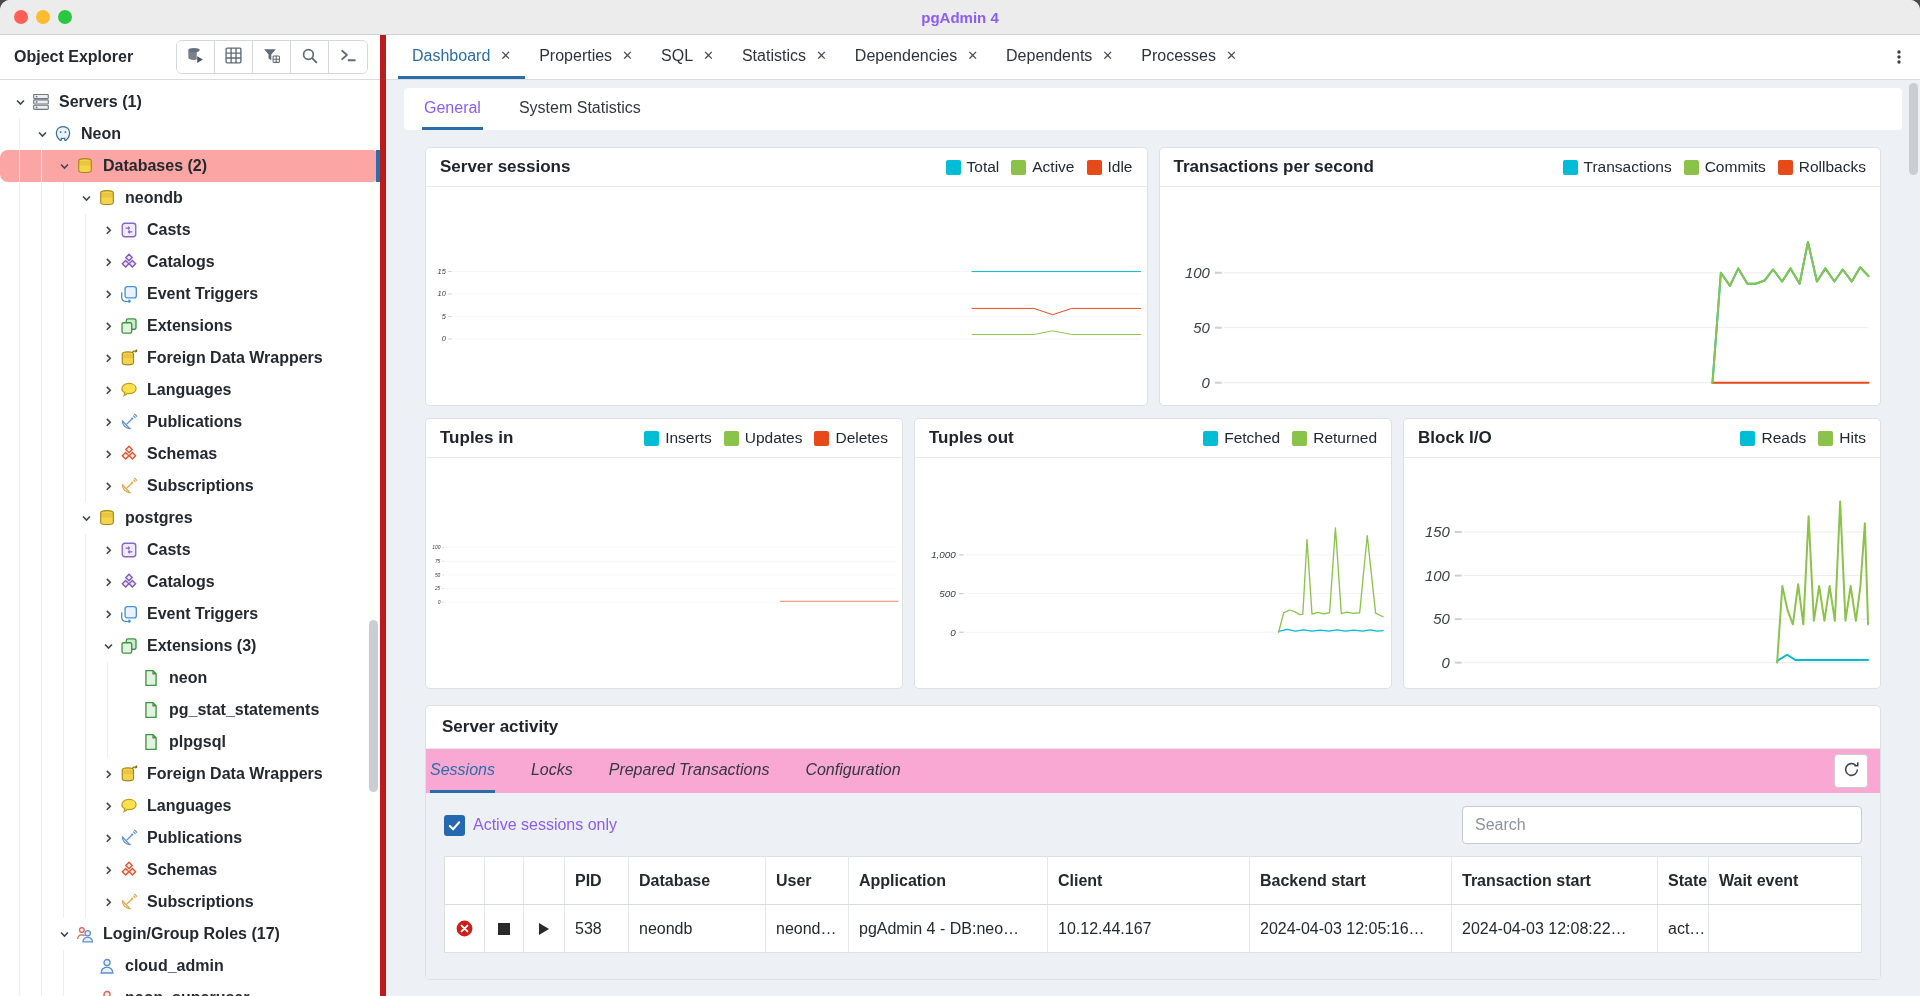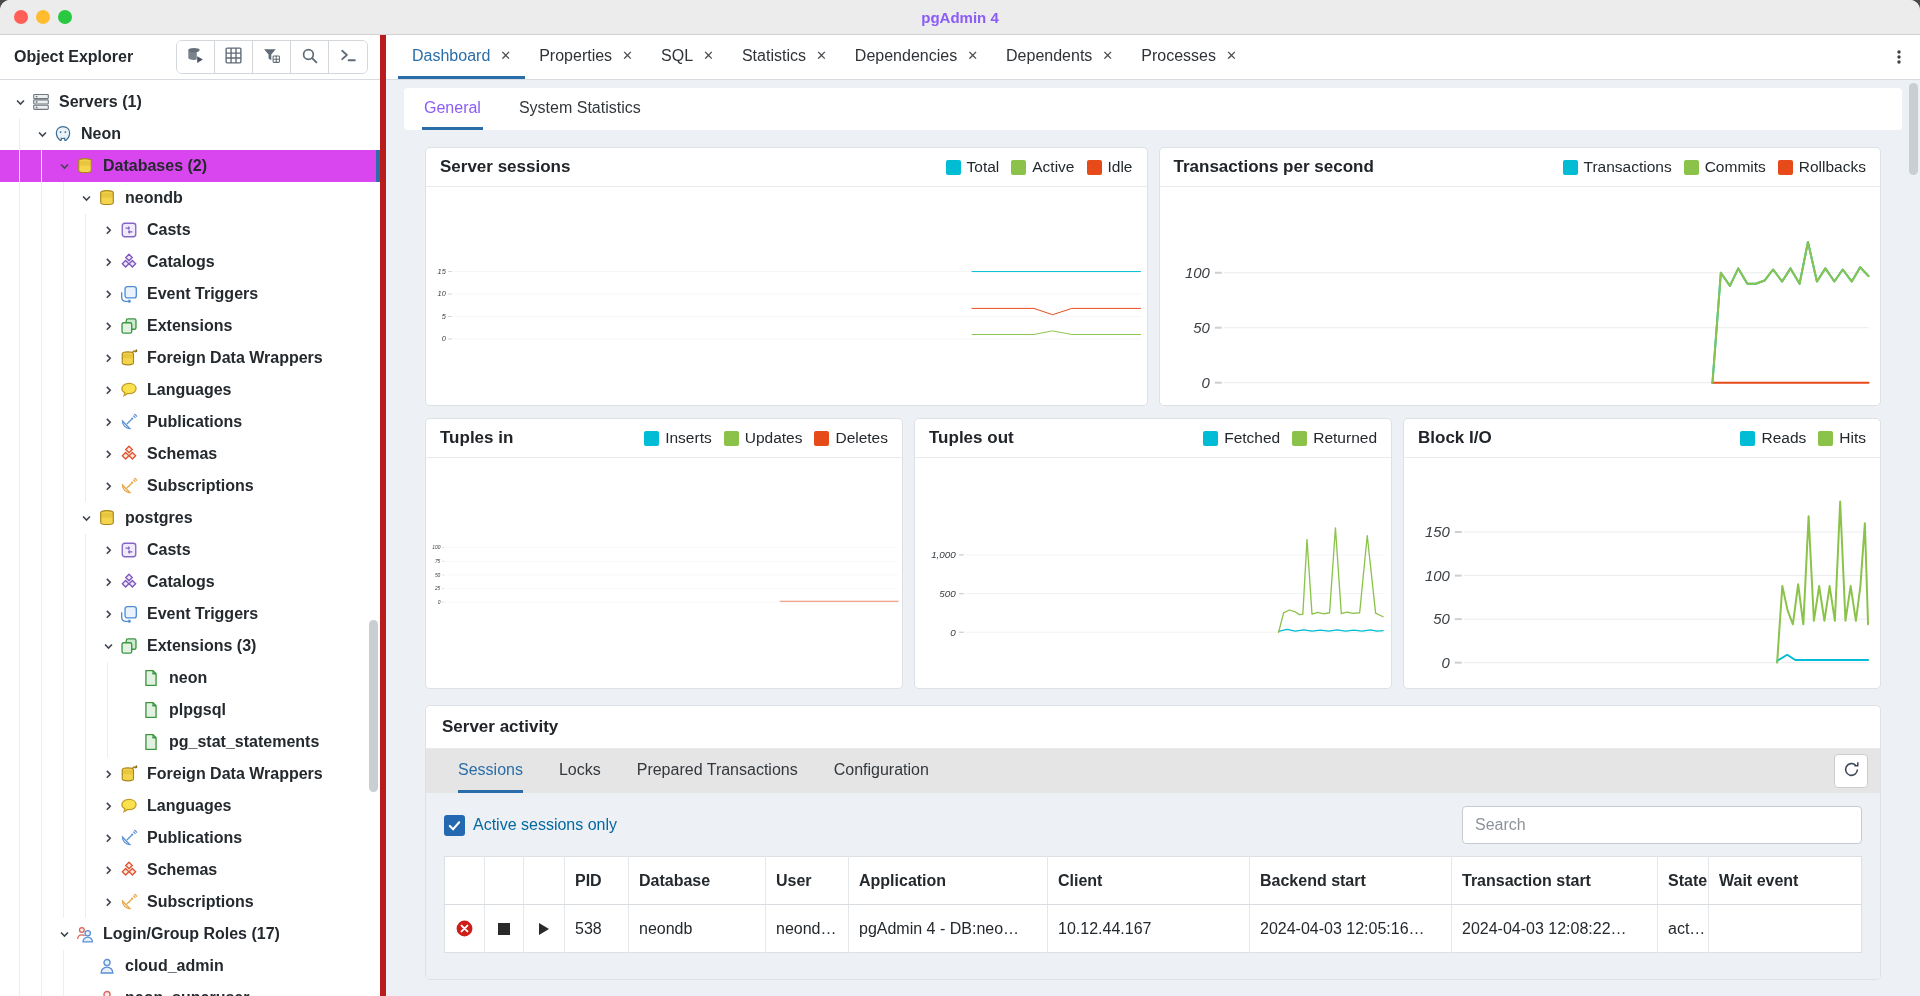--- a/index.html
+++ b/index.html
@@ -21,21 +21,21 @@
   .sidebar-header{height:44px;flex:0 0 44px;border-bottom:1px solid #D8DCE0;display:flex;
                   align-items:center;justify-content:space-between;padding:0 12px 0 14px;}
   .oe-title{font-size:16px;color:#24292E;}
   .btn-group{display:flex;border:1px solid #D3D7DB;border-radius:6px;overflow:hidden;}
   .oe-btn{width:38px;height:32px;background:#fff;border:none;border-right:1px solid #D3D7DB;
           display:flex;align-items:center;justify-content:center;padding:0;}
   .oe-btn:last-child{border-right:none;}
   .oe-btn svg{width:19px;height:19px;}
   .tree-wrap{flex:1;position:relative;overflow:hidden;padding-top:6px;}
   .tree-row{height:32px;display:flex;align-items:center;position:relative;padding-left:10px;white-space:nowrap;}
-  .tree-row.selected{background:#d946ef;}
+  .tree-row.selected{background:#fca5a5;border-radius:8px;}
   .selbar{position:absolute;right:0;top:0;width:4px;height:100%;background:#2C6FA8;}
   .indent{width:22px;flex:0 0 22px;align-self:stretch;position:relative;}
   .indent::before{content:"";position:absolute;left:9px;top:0;bottom:0;border-left:1px solid #ECEFF2;}
   .expander{width:20px;flex:0 0 20px;display:flex;align-items:center;justify-content:center;}
   .chev{width:13px;height:13px;}
   .ticon{width:20px;flex:0 0 20px;margin:0 7px 0 2px;display:flex;align-items:center;}
   .ticon svg{width:18px;height:18px;}
   .tlabel{font-size:16px;color:#24292E;}
   .side-scroll{position:absolute;right:2px;top:540px;width:9px;height:172px;background:#C9CED3;border-radius:5px;}
   
@@ -62,34 +62,34 @@
   .legend{display:flex;align-items:center;gap:12px;}
   .legend-item{display:flex;align-items:center;gap:6px;font-size:15.5px;color:#24292E;}
   .swatch{width:15px;height:15px;border-radius:2px;flex:0 0 15px;}
   .chart-body{flex:1;min-height:0;font-style:italic;}
   .chart-svg{width:100%;height:100%;display:block;}
   
   .activity{margin:0 22px;height:273px;background:#fff;border-radius:4px;
             box-shadow:0 0 0 1px rgba(27,31,35,.07);display:flex;flex-direction:column;overflow:hidden;}
   .activity-title{height:42px;flex:0 0 42px;display:flex;align-items:center;padding:0 16px;
                   font-size:17px;font-weight:700;color:#212529;border-bottom:1px solid #E8EAED;}
-  .activity-tabs{height:44px;flex:0 0 44px;display:flex;align-items:stretch;padding-left:32px;
-                 position:relative;background:#e5e5e5;}
+  .activity-tabs{height:44px;flex:0 0 44px;display:flex;align-items:stretch;padding-left:4px;
+                 position:relative;background:#f9a8d4;font-style:italic;}
   .sa-tab{display:flex;align-items:center;margin-right:36px;font-size:16px;color:#33383D;
           border-bottom:3px solid transparent;}
   .sa-tab.active{color:#2A6DA8;border-bottom-color:#2A6DA8;}
   .refresh-btn{position:absolute;right:12px;top:5px;width:34px;height:34px;border:1px solid #C9CDD2;
                border-radius:4px;background:#fff;display:flex;align-items:center;justify-content:center;}
   .activity-body{flex:1;background:#EDF0F4;padding:13px 18px;min-height:0;}
   .filter-row{display:flex;align-items:center;justify-content:space-between;margin-bottom:12px;}
   .checkbox-wrap{display:flex;align-items:center;}
   .checkbox{width:21px;height:21px;border-radius:3px;background:#2368B0;display:flex;
             align-items:center;justify-content:center;}
   .checkbox svg{width:15px;height:15px;}
-  .checkbox-label{margin-left:8px;font-size:16px;color:#0369a1;}
+  .checkbox-label{margin-left:8px;font-size:16px;color:#8b5cf6;}
   .search-input{width:400px;height:38px;box-sizing:border-box;border:1px solid #C6CBD1;border-radius:4px;
                 background:#fff;padding:0 12px;font-size:16px;color:#24292E;font-family:inherit;}
   .search-input::placeholder{color:#8D939A;}
   .sa-table{width:100%;border-collapse:collapse;table-layout:fixed;background:#fff;border:1px solid #DCE0E4;}
   .sa-table th{height:47px;font-size:16px;font-weight:700;color:#24292E;text-align:left;padding:0 10px;
                border-bottom:1px solid #D9DDE1;border-right:1px solid #E5E8EB;background:#fff;
                white-space:nowrap;overflow:hidden;}
   .sa-table td{height:47px;font-size:16px;color:#24292E;padding:0 10px;border-right:1px solid #E5E8EB;
                white-space:nowrap;overflow:hidden;background:#fff;}
   .sa-table th:last-child,.sa-table td:last-child{border-right:none;}
@@ -530,36 +530,36 @@
               <span class="indent"></span>
               <span class="indent"></span>
               <span class="indent"></span>
               <span class="expander"></span>
               <span class="ticon">
                 <svg viewBox="0 0 16 16">
                   <path d="M3.5 1.5h6.3l2.7 2.7v10.3h-9z" fill="#E2F2E0" stroke="#3D9642" stroke-width="1.2"></path>
                   <path d="M9.8 1.5v2.7h2.7" fill="none" stroke="#3D9642" stroke-width="1.2"></path>
                 </svg>
               </span>
-              <span class="tlabel">plpgsql</span>
+              <span class="tlabel">pg_stat_statements</span>
             </div>
             <div class="tree-row">
               <span class="indent"></span>
               <span class="indent"></span>
               <span class="indent"></span>
               <span class="indent"></span>
               <span class="indent"></span>
               <span class="expander"></span>
               <span class="ticon">
                 <svg viewBox="0 0 16 16">
                   <path d="M3.5 1.5h6.3l2.7 2.7v10.3h-9z" fill="#E2F2E0" stroke="#3D9642" stroke-width="1.2"></path>
                   <path d="M9.8 1.5v2.7h2.7" fill="none" stroke="#3D9642" stroke-width="1.2"></path>
                 </svg>
               </span>
-              <span class="tlabel">pg_stat_statements</span>
+              <span class="tlabel">plpgsql</span>
             </div>
             <div class="tree-row">
               <span class="indent"></span>
               <span class="indent"></span>
               <span class="indent"></span>
               <span class="indent"></span>
               <span class="expander">
                 <svg class="chev" viewBox="0 0 12 12">
                   <path d="M4.4 2.6 7.6 5.8 4.4 9" fill="none" stroke="#3F4650" stroke-width="1.5"></path>
                 </svg>

